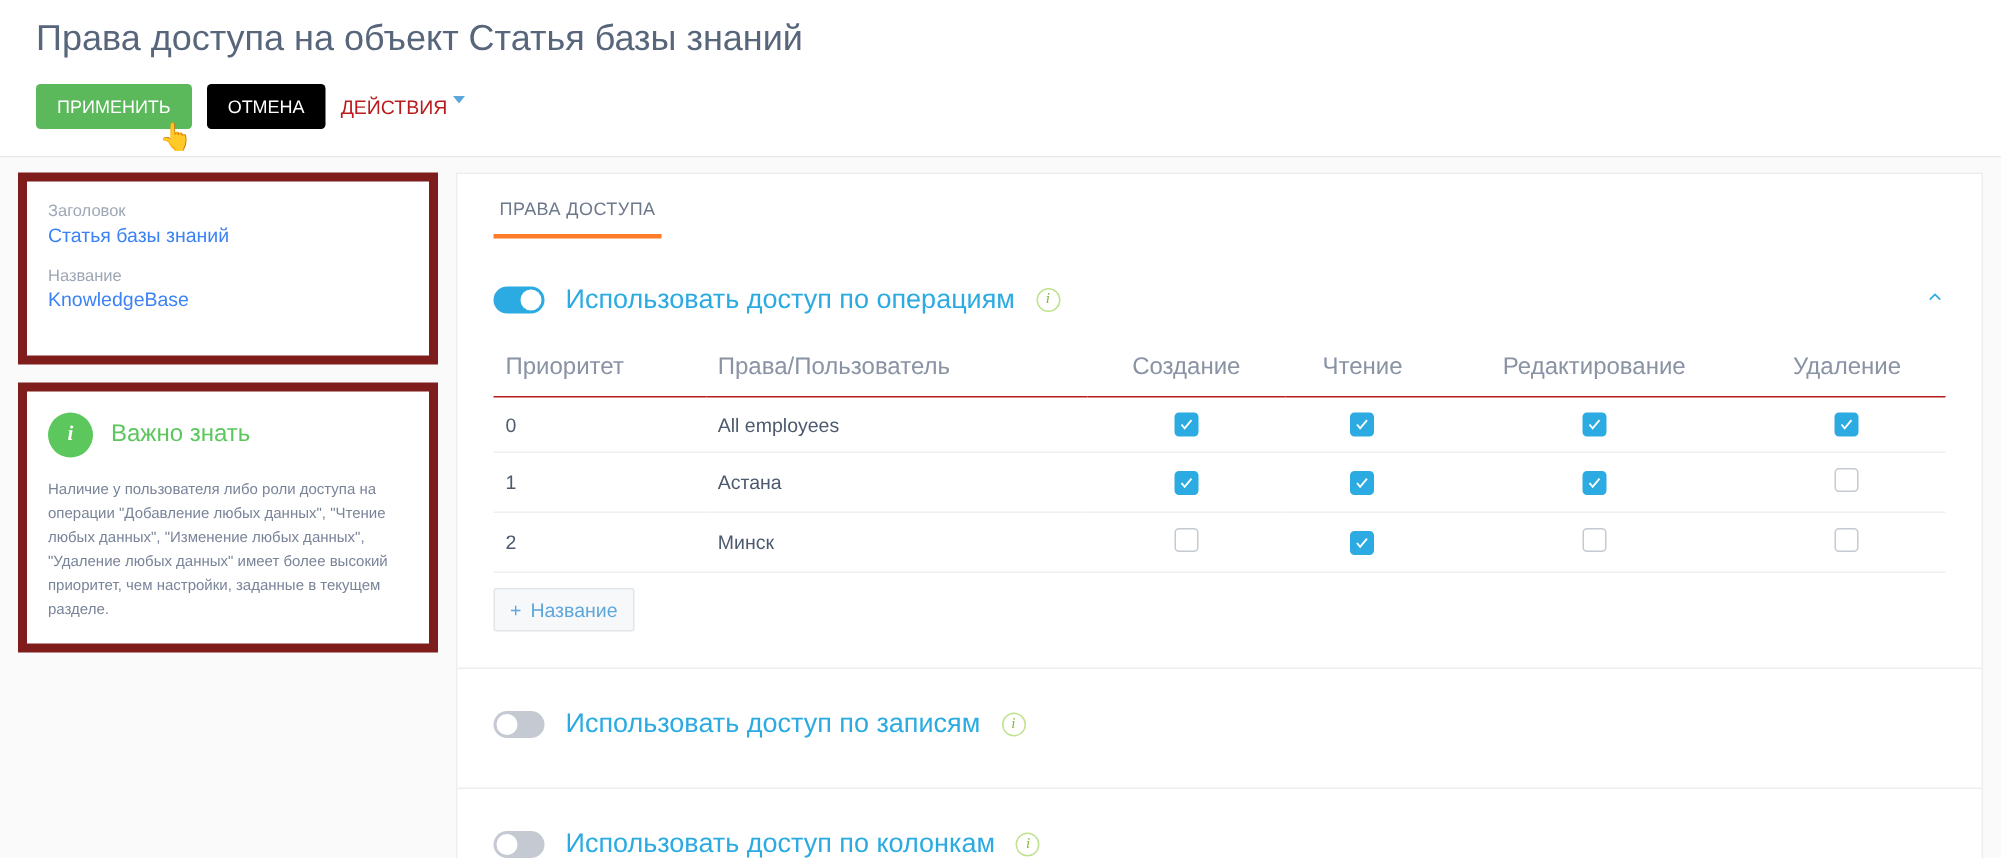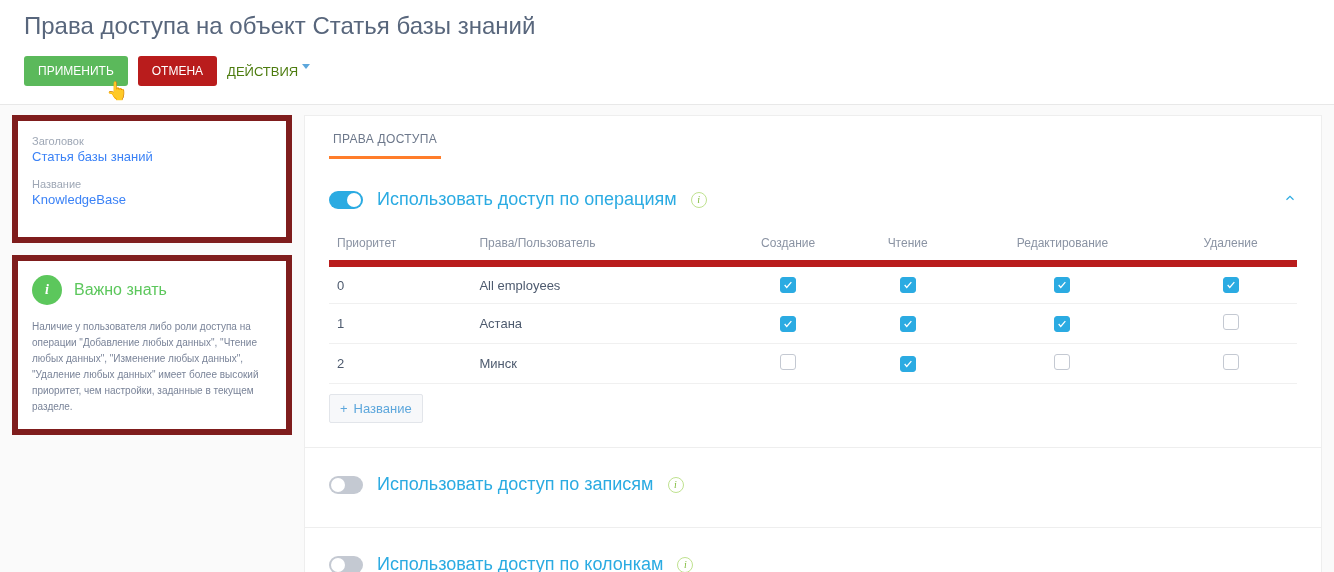--- a/index.html
+++ b/index.html
@@ -2,22 +2,22 @@
 <html><head>
 <meta charset="utf-8">
 <style>
 * { box-sizing: border-box; margin: 0; padding: 0; }
 body { font-family: "Segoe UI", Arial, sans-serif; font-size: 13px; color: #4d5a6e; background: #fff; width: 1334px; }
 .page { padding: 12px 24px 0 24px; }
 .page-title { font-size: 24px; color: #58667c; font-weight: 400; margin-bottom: 16px; }
 .toolbar { display: flex; align-items: center; gap: 10px; margin-bottom: 18px; }
 .btn { padding: 8px 14px; font-size: 12px; border: none; border-radius: 3px; cursor: pointer; color: #fff; }
 .btn-apply { background: #5bb95b; text-align: right; }
-.btn-cancel { background: #b91c1c; }
-.actions-link { color: #4d7c0f; cursor: pointer; font-size: 13px; display: flex; align-items: flex-start; gap: 4px; }
+.btn-cancel { background: #000000; }
+.actions-link { color: #b91c1c; cursor: pointer; font-size: 13px; display: flex; align-items: flex-start; gap: 4px; }
 .caret-down { width: 0; height: 0; border-left: 4px solid transparent; border-right: 4px solid transparent; border-top: 5px solid #5da7dc; }
 .cursor { position: absolute; top: 80px; left: 106px; font-size: 18px; pointer-events: none; }
 .divider { border-top: 1px solid #e8e8e8; margin: 0 -24px 0 -24px; }
 .content { display: flex; gap: 12px; margin: 0 -24px; padding: 10px 12px 0 12px; background: #fafafa; align-items: flex-start; }
 .sidebar { width: 280px; display: flex; flex-direction: column; gap: 12px; }
 .card { background: #fff; border: 6px solid #7f1d1d; padding: 14px; }
 .field-label { font-size: 11px; color: #9ea7b5; margin-bottom: 2px; }
 .field-value { font-size: 13px; color: #3b82f6; margin-bottom: 14px; }
 .field-value:last-child { margin-bottom: 16px; }
 .hint-header { display: flex; align-items: center; gap: 12px; margin-bottom: 14px; }
@@ -32,21 +32,21 @@
 .toggle-on { background: #2babe2; }
 .toggle-off { background: #c4c9d2; }
 .toggle-knob { position: absolute; top: 2px; width: 14px; height: 14px; background: #fff; border-radius: 50%; }
 .toggle-on .toggle-knob { right: 2px; }
 .toggle-off .toggle-knob { left: 2px; }
 .section-title { font-size: 18px; color: #2babe2; font-weight: 400; }
 .info-icon { width: 16px; height: 16px; border: 1px solid #bfe28f; border-radius: 50%; display: flex; align-items: center; justify-content: center; font-size: 10px; color: #7fba3a; font-style: italic; font-family: Georgia, serif; }
 .chevron { margin-left: auto; color: #2babe2; cursor: pointer; }
 .chevron svg { width: 14px; height: 14px; }
 .perm-table { width: 100%; border-collapse: collapse; margin-top: 8px; }
-.perm-table th { text-align: left; font-weight: 400; color: #8a93a3; font-size: 12px; padding: 10px 8px; border-bottom: 7px solid #b91c1c; }
+.perm-table th { text-align: left; font-weight: 400; color: #8a93a3; font-size: 16px; padding: 10px 8px; border-bottom: 1px solid #b91c1c; }
 .perm-table td { padding: 10px 8px; font-size: 13px; color: #4d5a6e; border-bottom: 1px solid #f0f0f0; }
 .perm-table th.center, .perm-table td.center { text-align: center; }
 .cb { width: 16px; height: 16px; border: 1px solid #c4c9d2; border-radius: 3px; display: inline-flex; align-items: center; justify-content: center; cursor: pointer; background:#fff; }
 .cb.checked { background: #2babe2; border-color: #2babe2; }
 .cb.checked svg { width: 10px; height: 10px; stroke: #fff; stroke-width: 3; fill: none; }
 .add-btn { margin-top: 10px; padding: 6px 10px; border: 1px solid #e2e5ea; background: #f7f8fa; color: #5da7dc; cursor: pointer; font-size: 13px; display: inline-flex; align-items: center; gap: 6px; border-radius: 2px; }
 .section-sep { border-top: 1px solid #eee; margin: 24px -24px 18px -24px; }
 </style>
 </head>
 <body>

